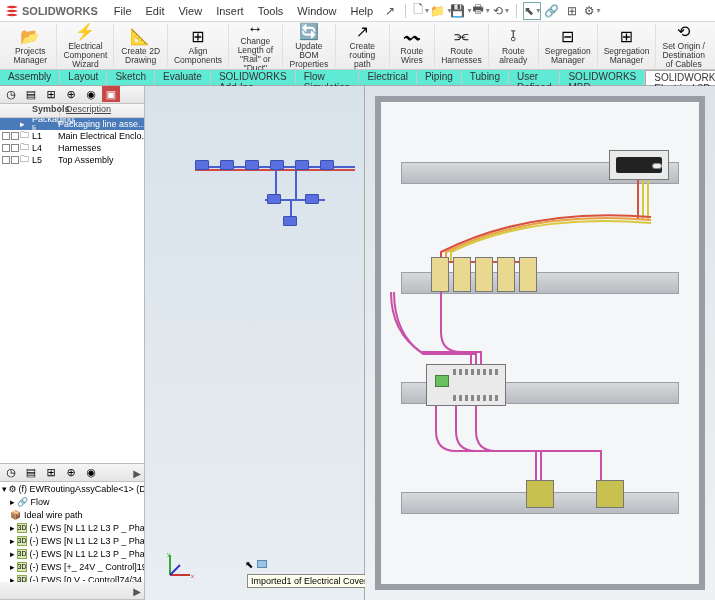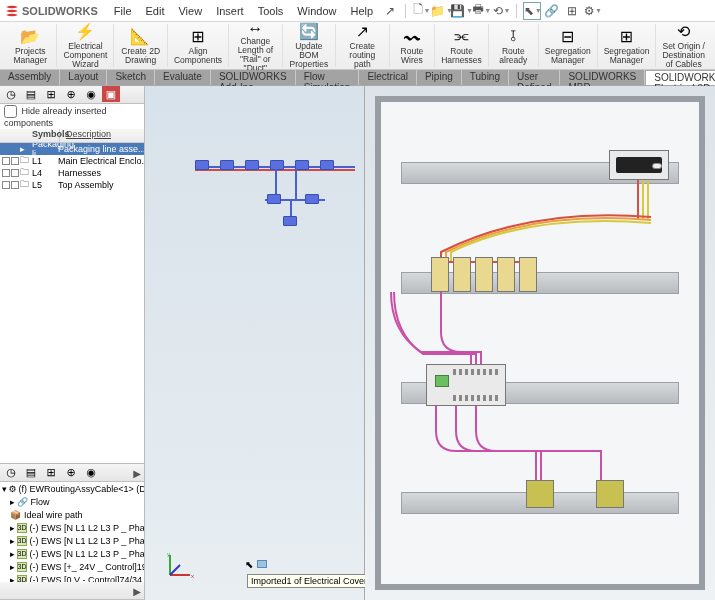--- a/index.html
+++ b/index.html
@@ -16,21 +16,21 @@
 .menubar .dropdown-arrow::after { content: "▾"; font-size: 8px; margin-left: 2px; color: #888; }
 
 
 .ribbon { display: flex; background: linear-gradient(#f9f9f9,#ededed); height: 48px; border-bottom: 1px solid #c8c8c8; padding: 2px 4px; gap: 0; }
 .ribbon-group { display: flex; flex-direction: column; align-items: center; justify-content: center; padding: 0 6px; text-align: center; border-right: 1px solid #e0e0e0; cursor: pointer; }
 .ribbon-group:last-child { border-right: none; }
 .ribbon-icon { width: 20px; height: 20px; display: flex; align-items: center; justify-content: center; font-size: 16px; margin-bottom: 1px; }
 .ribbon-label { font-size: 8.5px; line-height: 9px; color: #333; max-width: 58px; }
 
 
-.tabs { display: flex; background: #a3a3a3; height: 16px; border-bottom: 1px solid #aaa; }
+.tabs { display: flex; background: #5eead4; height: 16px; border-bottom: 1px solid #aaa; }
 .tab { padding: 1px 8px; font-size: 10px; color: #333; border-right: 1px solid #c8c8c8; cursor: pointer; }
 .tab.active { background: #fff; border-top: 1px solid #aaa; border-left: 1px solid #aaa; }
 
 
 .workspace { flex: 1; display: flex; min-height: 0; }
 
 
 .left-panel { width: 145px; background: #fff; border-right: 1px solid #bbb; display: flex; flex-direction: column; }
 .panel-tabs { display: flex; background: linear-gradient(#f5f5f5,#e5e5e5); height: 18px; border-bottom: 1px solid #c0c0c0; padding: 0 2px; gap: 2px; }
 .panel-tab { width: 18px; height: 16px; display: flex; align-items: center; justify-content: center; font-size: 11px; cursor: pointer; border: 1px solid transparent; }
@@ -196,23 +196,20 @@
 
     <div class="left-panel">
       <div class="panel-tabs" style="position:relative;">
         <div class="panel-tab">◷</div>
         <div class="panel-tab">▤</div>
         <div class="panel-tab">⊞</div>
         <div class="panel-tab">⊕</div>
         <div class="panel-tab">◉</div>
         <div class="panel-tab electrical">▣</div>
       </div>
-      <div class="checkbox-row">
-        <input type="checkbox" style=""> <span>Hide already inserted components</span>
-      </div>
       <div class="tree-header">
         <div class="col1">Symbols</div>
         <div class="col2">Description</div>
       </div>
       <div class="tree-body">
         <div class="tree-row selected">
           <span class="mark"></span>
             <span class="ic">▸</span>
           <span class="c1">Packaging li...</span>
           <span class="c2">Packaging line asse...</span>

